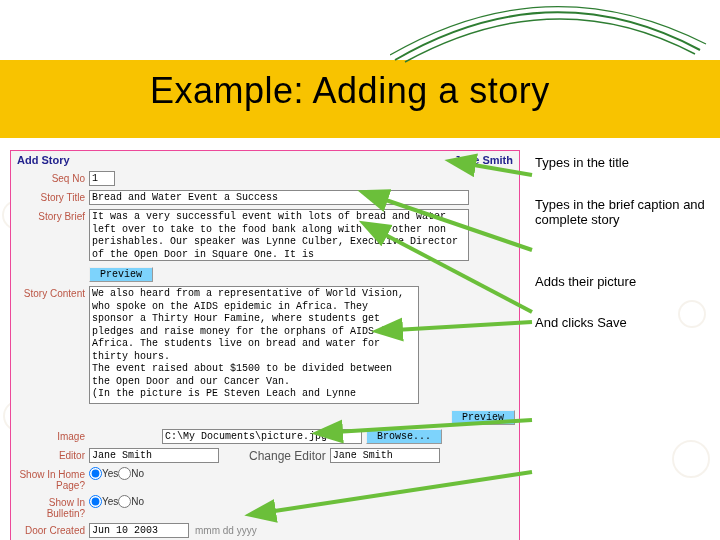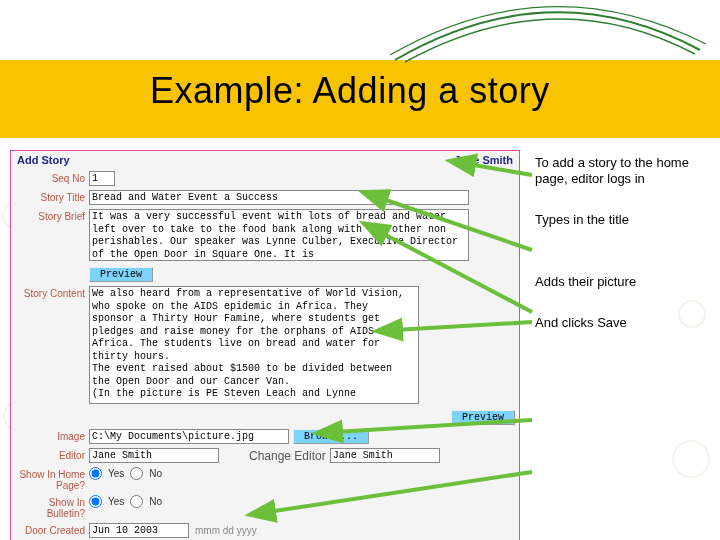--- a/index.html
+++ b/index.html
@@ -18,21 +18,21 @@
   .notes .note { margin-bottom: 26px; }
   
   .panel { width: 510px; background: #f4f4f4; border: 1px solid #ec4899; font-size: 10px; color: #333; }
   .panel .hdr { display: flex; justify-content: space-between; padding: 3px 6px; color: #23238e; font-weight: bold; font-size: 11px; }
   .row { display: flex; align-items: flex-start; padding: 2px 4px; gap: 4px; }
   .row .lab { width: 70px; text-align: right; color: #b54; font-size: 10px; padding-top: 2px; }
   .row .val { flex: 1; }
   input[type=text], textarea { font-family: "Courier New", monospace; font-size: 10px; border: 1px solid #888; background: #fff; padding: 1px 2px; }
   textarea { resize: none; overflow-y: scroll; line-height: 1.25; }
   .btn { font-family: Liberation Mono, monospace; font-size: 10px; padding: 1px 10px; background: #7dd3fc; border: 1px solid #999; border-top-color:#eee; border-left-color:#eee; cursor: pointer; }
-  .radio-row { display: flex; align-items: center; gap: 6px; font-size: 10px; }
+  .radio-row { display: flex; align-items: center; font-size: 10px; }
   .radio-row input { margin: 0; }
   .change-lab { color: #555; font-size: 12px; margin: 0 4px 0 30px; }
   
   .arrows { position: absolute; inset: 0; z-index: 4; pointer-events: none; }
 </style>
 </head>
 <body>
 
 <div class="bgdeco">
   <div class="circ" style="left:4px; top:95px; width:34px; height:34px;"></div>
@@ -88,21 +88,21 @@
 (In the picture is PE Steven Leach and Lynne</textarea></div>
     </div>
 
     <div class="row">
       <div class="lab"></div>
       <div class="val" style="text-align:right; width:380px;"><button class="btn">Preview</button></div>
     </div>
 
     <div class="row">
       <div class="lab">Image</div>
-      <div class="val" style="display:flex; gap:4px;">
+      <div class="val" style="display:flex; gap:4px;justify-content:center;">
         <input type="text" style="width: 200px;" value="C:\My Documents\picture.jpg">
         <button class="btn">Browse...</button>
       </div>
     </div>
 
     <div class="row">
       <div class="lab">Editor</div>
       <div class="val" style="display:flex; align-items:center;">
         <input type="text" style="width: 130px;" value="Jane Smith">
         <span class="change-lab">Change Editor</span>
@@ -135,22 +135,22 @@
       <div class="val" style="display:flex; align-items:center; gap:6px;">
         <input type="text" style="width: 100px;" value="Jun 10 2003">
         <span style="color:#888">mmm dd yyyy</span>
       </div>
     </div>
 
   </div>
 </div>
 
 <div class="notes">
-  <div class="note">To add a story to the home page, editor logs in</div>
   <div class="note">Types in the title</div>
+  <div class="note">Types in the brief caption and complete story</div>
   <div class="note" style="margin-top:46px">Adds their picture</div>
   <div class="note">And clicks Save</div>
 </div>
 
 <svg class="arrows" width="720" height="540">
   <defs>
     <marker id="ah" markerWidth="10" markerHeight="10" refX="2" refY="3" orient="auto">
       <path d="M0,0 L0,6 L8,3 z" fill="#6bbf3a"></path>
     </marker>
   </defs>

